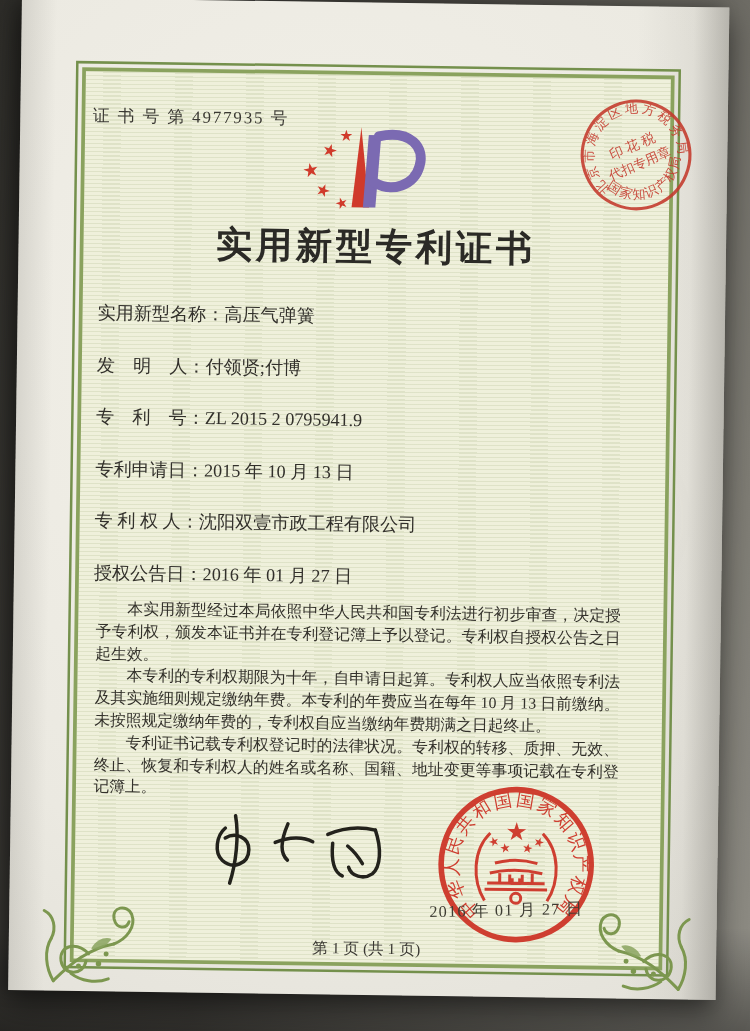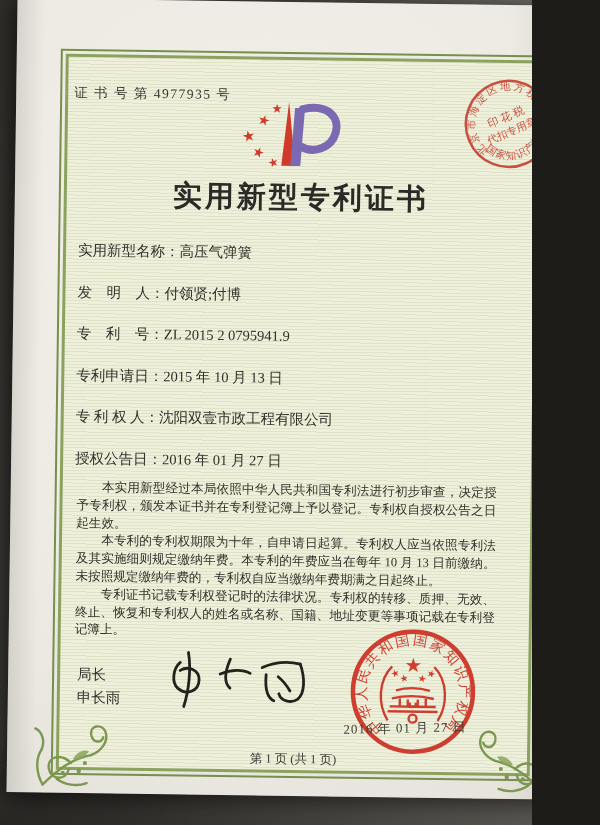--- a/index.html
+++ b/index.html
@@ -1,16 +1,16 @@
 <!DOCTYPE html>
 <html><head>
 <meta charset="utf-8">
 <style>
   html,body{margin:0;padding:0;background:#1d1c19;}
-  .stage{position:relative;width:532px;height:825px;overflow:hidden;
+  .stage{position:relative;width:600px;height:825px;overflow:hidden;
     font-family:"Liberation Serif","DejaVu Serif",serif;
     background:
       linear-gradient(to bottom, rgba(0,0,0,0) 90%, rgba(0,0,0,0.38) 100%),
       linear-gradient(105deg,#2e2d29 0%,#4a4843 45%,#7e7c74 85%,#908e86 100%);}
   .paper{position:absolute;left:12px;top:2px;width:566px;height:794px;
     transform:rotate(0.8deg);transform-origin:50% 50%;
     background:
       linear-gradient(to left, rgba(60,58,52,0.30) 0%, rgba(60,58,52,0.07) 5%, rgba(60,58,52,0) 13%),
       linear-gradient(to right, rgba(70,68,62,0.14) 0%, rgba(70,68,62,0) 5%),
       radial-gradient(130% 100% at 45% 35%, #f3f1e9 0%, #ebe9e1 55%, #dcdad2 100%);
@@ -108,24 +108,20 @@
           <div class="field-row"><span>专 利 权 人：</span><span>沈阳双壹市政工程有限公司</span></div>
           <div class="field-row"><span>授权公告日：</span><span>2016 年 01 月 27 日</span></div>
         </div>
 
         <div class="paras">
           <p>本实用新型经过本局依照中华人民共和国专利法进行初步审查，决定授予专利权，颁发本证书并在专利登记簿上予以登记。专利权自授权公告之日起生效。</p>
           <p>本专利的专利权期限为十年，自申请日起算。专利权人应当依照专利法及其实施细则规定缴纳年费。本专利的年费应当在每年 10 月 13 日前缴纳。未按照规定缴纳年费的，专利权自应当缴纳年费期满之日起终止。</p>
           <p>专利证书记载专利权登记时的法律状况。专利权的转移、质押、无效、终止、恢复和专利权人的姓名或名称、国籍、地址变更等事项记载在专利登记簿上。</p>
         </div>
 
-        <div class="signer">
-          <div>局长</div>
-          <div>申长雨</div>
-        </div>
 
         <svg class="signature" width="150" height="64" viewBox="0 0 150 64">
           <g fill="none" stroke="#23221c" stroke-width="2.8" stroke-linecap="round">
             <path d="M14,16 C7,22 5,36 12,42 C20,49 33,45 33,33 C33,23 22,19 14,24"></path>
             <path d="M22,6 C25,22 23,44 18,60"></path>
             <path d="M64,12 C59,24 57,35 64,41"></path>
             <path d="M54,27 C65,22 77,22 84,26"></path>
             <path d="M96,20 C107,15 121,13 134,16"></path>
             <path d="M100,27 C99,40 101,50 108,53"></path>
             <path d="M134,16 C139,30 139,45 132,51 C125,56 115,53 113,46"></path>

